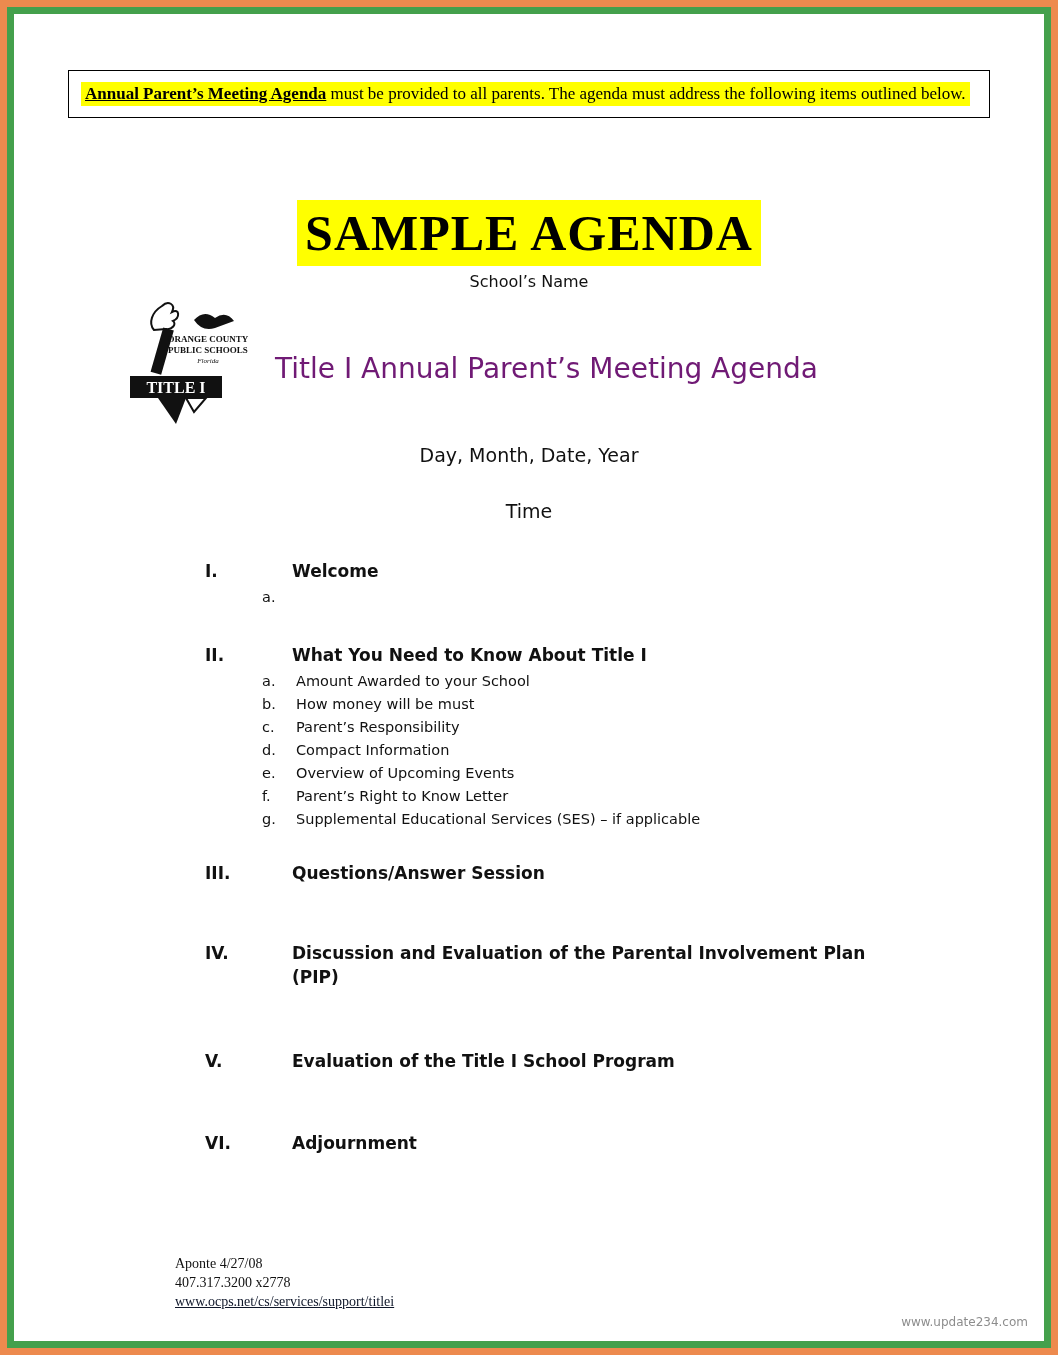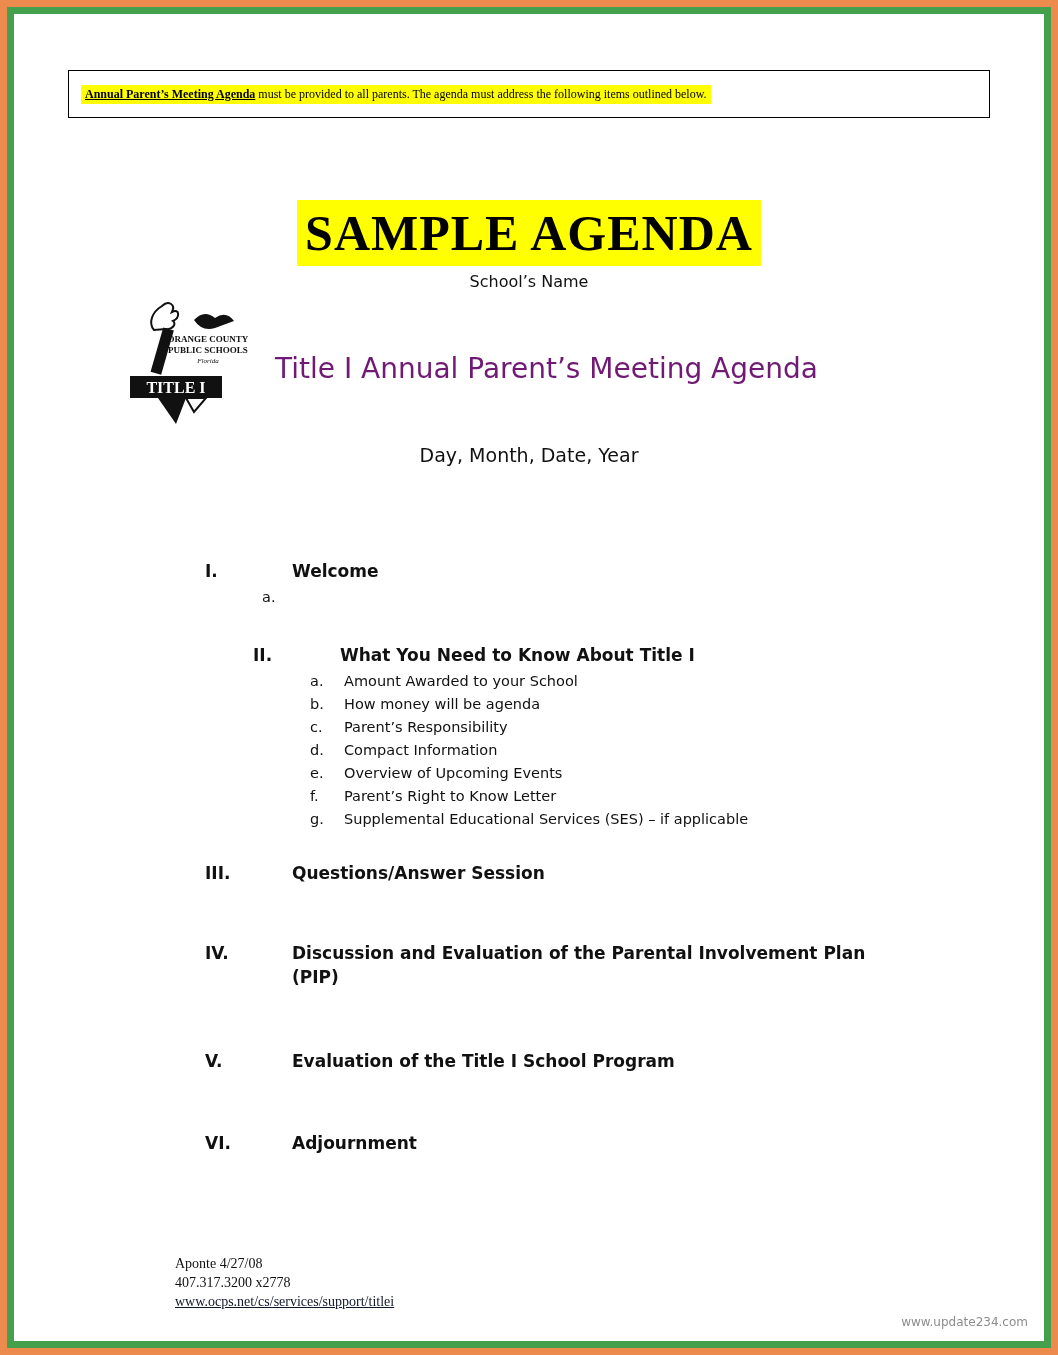--- a/index.html
+++ b/index.html
@@ -24,21 +24,21 @@
   }
 
   
   .notice {
     position: absolute;
     left: 54px; top: 56px;
     width: 922px; height: 48px;
     border: 1px solid #000;
     display: flex; align-items: center;
     padding-left: 12px;
-    font-size: 12px;
+    font-size: 17px;
   }
   .notice .hl {
     background: var(--highlight, #ffff00);
     padding: 2px 4px;
   }
   .notice .bold-part {
     font-weight: bold;
     text-decoration: underline;
   }
 
@@ -105,21 +105,21 @@
   }
 
   
   .agenda {
     position: absolute;
     left: 191px; top: 545px;
     width: 740px;
     font-family: "DejaVu Sans", sans-serif;
     color: #111;
   }
-  .agenda-section:nth-of-type(2) { margin-top: 34px; margin-left: 48px; }
+  .agenda-section:nth-of-type(2) { margin-top: 34px; }
   .agenda-section:nth-of-type(3) { margin-top: 30px; }
   .agenda-section:nth-of-type(4) { margin-top: 56px; }
   .agenda-section:nth-of-type(5) { margin-top: 60px; }
   .agenda-section:nth-of-type(6) { margin-top: 58px; }
 
   .agenda-item { display: flex; }
   .agenda-item .numeral {
     width: 87px;
     flex: 0 0 87px;
     font-weight: bold;
@@ -195,20 +195,21 @@
         <rect x="2" y="76" width="92" height="22" fill="#111"></rect>
         <text x="48" y="93" text-anchor="middle" font-size="16" font-weight="bold" fill="#ffffff">TITLE I</text>
 
         <polygon points="30,98 48,124 58,98" fill="#111"></polygon>
         <polygon points="58,98 66,112 78,98" fill="#ffffff" stroke="#111" stroke-width="2"></polygon>
       </svg>
 
       <div class="meeting-title">Title I Annual Parent’s Meeting Agenda</div>
 
       <div class="date-line">Day, Month, Date, Year</div>
+      <div class="time-line">Time</div>
 
       <div class="agenda" id="agenda">
           <div class="agenda-section">
             <div class="agenda-item">
               <div class="numeral">I.</div>
               <div class="item-title">Welcome</div>
             </div>
             <div class="sublist">
               <div class="subitem">
                 <span class="letter">a.</span>
@@ -220,21 +221,21 @@
               <div class="numeral">II.</div>
               <div class="item-title">What You Need to Know About Title I</div>
             </div>
             <div class="sublist">
               <div class="subitem">
                 <span class="letter">a.</span>
                 <span class="subtext">Amount Awarded to your School</span>
               </div>
               <div class="subitem">
                 <span class="letter">b.</span>
-                <span class="subtext">How money will be agenda</span>
+                <span class="subtext">How money will be must</span>
               </div>
               <div class="subitem">
                 <span class="letter">c.</span>
                 <span class="subtext">Parent’s Responsibility</span>
               </div>
               <div class="subitem">
                 <span class="letter">d.</span>
                 <span class="subtext">Compact Information</span>
               </div>
               <div class="subitem">

